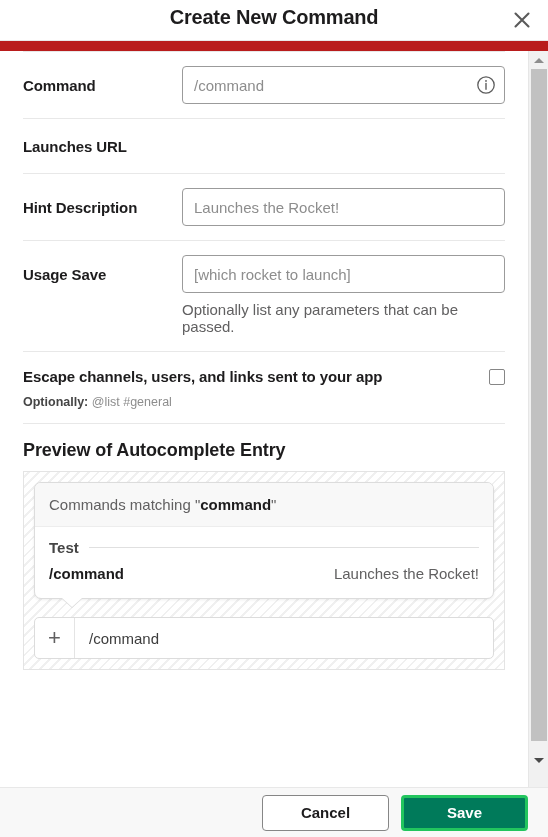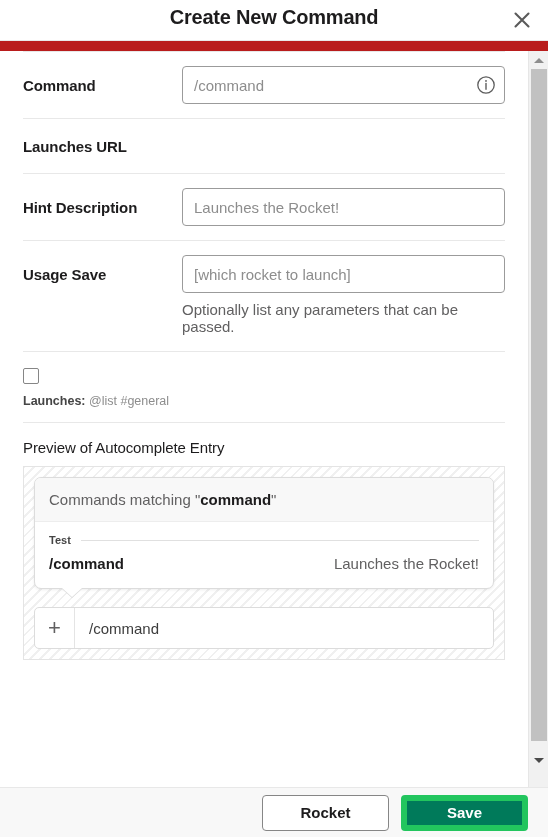--- a/index.html
+++ b/index.html
@@ -181,22 +181,22 @@
   .escape-sub {
     margin-top: 10px;
     font-size: 12.5px;
     color: #8d8d8d;
   }
   .escape-sub b { color: #454545; font-weight: bold; }
 
   
   .preview-title {
     padding: 16px 23px 10px 23px;
-    font-size: 15px;
-    font-weight: normal;
+    font-size: 18px;
+    font-weight: bold;
     color: #1d1c1d;
     letter-spacing: -0.1px;
   }
 
   .preview-box {
     margin: 0 23px 16px 23px;
     border: 1px solid #e4e4e4;
     background-color: #fbfbfb;
     background-image: repeating-linear-gradient(
       -45deg,
@@ -224,21 +224,21 @@
     color: #616061;
   }
   .ac-head b { color: #1d1c1d; font-weight: bold; }
 
   .ac-section {
     padding: 12px 14px 0 14px;
     display: flex;
     align-items: center;
   }
   .ac-section-label {
-    font-size: 11px;
+    font-size: 15px;
     font-weight: bold;
     color: #454545;
     white-space: nowrap;
   }
   .ac-section-rule {
     flex: 1 1 auto;
     height: 1px;
     background: #e0e0e0;
     margin-left: 10px;
   }
@@ -326,21 +326,21 @@
     cursor: pointer;
     padding: 0 16px;
   }
   .btn-cancel {
     background: #fff;
     border: 1px solid #868686;
     color: #1d1c1d;
   }
   .btn-save {
     background: #007a5a;
-    border: 6px solid #22c55e;
+    border: 3px solid #22c55e;
     color: #fff;
   }
 </style>
 </head>
 <body>
 
 <div class="modal">
 
   <div class="modal-header">
     <div class="modal-title">Create New Command</div>
@@ -394,24 +394,25 @@
         <div class="field-wrap">
           <input class="text-input" type="text" placeholder="[which rocket to launch]" style="">
         </div>
       </div>
       <div class="helper-text">Optionally list any parameters that can be passed.</div>
 
       <div class="divider"></div>
 
       <div class="escape-block">
         <div class="escape-row">
+          <div class="escape-label">Escape channels, users, and links sent to your app</div>
           <div class="checkbox"></div>
         </div>
         <div class="escape-sub">
-          <b>Launches:</b>
+          <b>Optionally:</b>
           <span>@list #general</span>
         </div>
       </div>
 
       <div class="divider"></div>
 
       <div class="preview-title">Preview of Autocomplete Entry</div>
 
       <div class="preview-box">
 
@@ -445,17 +446,17 @@
         <span class="sb-tri up"></span>
       </div>
       <div class="sb-thumb"></div>
       <div class="sb-arrow down">
         <span class="sb-tri down"></span>
       </div>
     </div>
   </div>
 
   <div class="modal-footer">
-    <button class="btn btn-cancel">Rocket</button>
+    <button class="btn btn-cancel">Cancel</button>
     <button class="btn btn-save">Save</button>
   </div>
 
 </div>
 
 </body></html>

